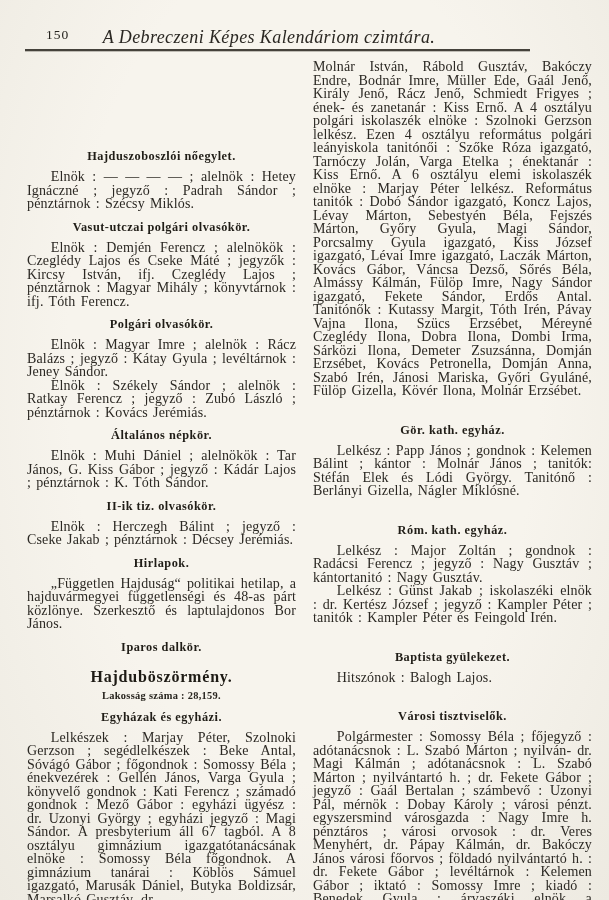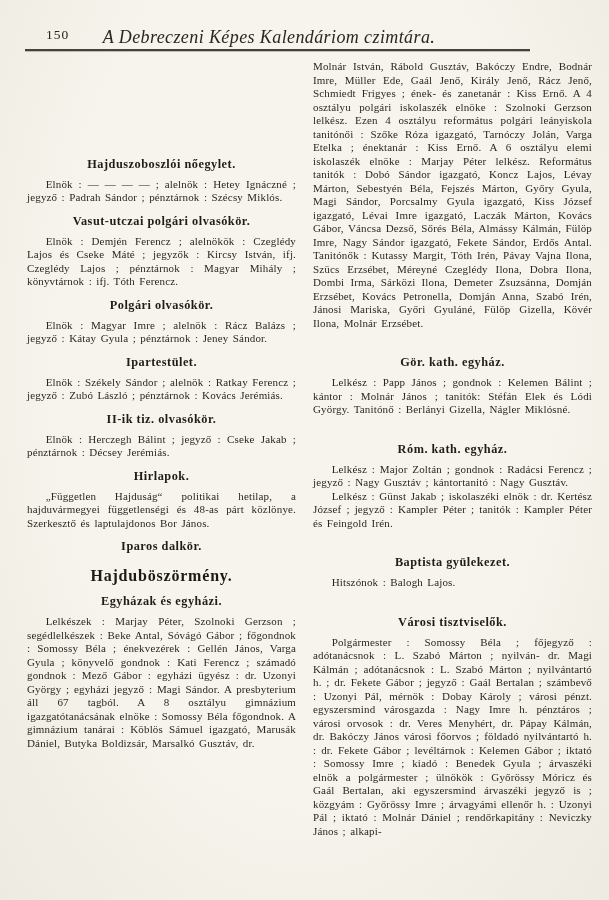--- a/index.html
+++ b/index.html
@@ -48,21 +48,21 @@
   .col-right { width: 279px; }
   .column-divider {
     width: 1px;
     background: #57544b;
     margin: 2px 9px 14px 8px;
   }
 
   
   p.body-text {
     margin: 0;
-    font-size: 11px;
+    font-size: 14px;
     line-height: 13.5px;
     text-align: justify;
     text-indent: 1.7em;
     letter-spacing: 0.15px;
     word-spacing: 1.5px;
     color: #2b2823;
   }
   p.no-indent { text-indent: 0; }
 
   h3.section-heading {
@@ -109,40 +109,44 @@
       <section>
         <h3 class="section-heading">Hajduszoboszlói nőegylet.</h3>
         <p class="body-text">Elnök : — — — — ; alelnök : Hetey Ignáczné ; jegyző : Padrah Sándor ; pénztárnok : Szécsy Miklós.</p>
       </section>
       <section>
         <h3 class="section-heading">Vasut-utczai polgári olvasókör.</h3>
         <p class="body-text">Elnök : Demjén Ferencz ; alelnökök : Czeglédy Lajos és Cseke Máté ; jegyzők : Kircsy István, ifj. Czeglédy Lajos ; pénztárnok : Magyar Mihály ; könyvtárnok : ifj. Tóth Ferencz.</p>
       </section>
       <section>
         <h3 class="section-heading">Polgári olvasókör.</h3>
-        <p class="body-text">Elnök : Magyar Imre ; alelnök : Rácz Balázs ; jegyző : Kátay Gyula ; pénztárnok : Jeney Sándor.</p>
+        <p class="body-text">Elnök : Magyar Imre ; alelnök : Rácz Balázs ; jegyző : Kátay Gyula ; levéltárnok : Jeney Sándor.</p>
       </section>
       <section>
-        <h3 class="section-heading">Ipartestület.</h3>
         <p class="body-text">Elnök : Székely Sándor ; alelnök : Ratkay Ferencz ; jegyző : Zubó László ; pénztárnok : Kovács Jerémiás.</p>
+      </section>
+      <section>
+        <h3 class="section-heading">Általános népkör.</h3>
+        <p class="body-text">Elnök : Muhi Dániel ; alelnökök : Tar János, G. Kiss Gábor ; jegyző : Kádár Lajos ; pénztárnok : K. Tóth Sándor.</p>
       </section>
       <section>
         <h3 class="section-heading">II-ik tiz. olvasókör.</h3>
         <p class="body-text">Elnök : Herczegh Bálint ; jegyző : Cseke Jakab ; pénztárnok : Décsey Jerémiás.</p>
       </section>
       <section>
         <h3 class="section-heading">Hirlapok.</h3>
         <p class="body-text">„Független Hajduság“ politikai hetilap, a hajduvármegyei függetlenségi és 48-as párt közlönye. Szerkesztő és laptulajdonos Bor János.</p>
       </section>
       <section>
         <h3 class="section-heading">Iparos dalkör.</h3>
       </section>
 
       <section>
         <h2 class="city-title">Hajduböszörmény.</h2>
+        <p class="population-line">Lakosság száma : 28,159.</p>
         <h3 class="section-heading">Egyházak és egyházi.</h3>
         <p class="body-text">Lelkészek : Marjay Péter, Szolnoki Gerzson ; segédlelkészek : Beke Antal, Sóvágó Gábor ; főgondnok : Somossy Béla ; énekvezérek : Gellén János, Varga Gyula ; könyvelő gondnok : Kati Ferencz ; számadó gondnok : Mező Gábor : egyházi ügyész : dr. Uzonyi György ; egyházi jegyző : Magi Sándor. A presbyterium áll 67 tagból. A 8 osztályu gimnázium igazgatótanácsának elnöke : Somossy Béla főgondnok. A gimnázium tanárai : Köblös Sámuel igazgató, Marusák Dániel, Butyka Boldizsár, Marsalkó Gusztáv, dr.</p>
       </section>
     </div>
 
     <div class="column-divider"></div>
 
     <div class="col col-right">
       <p class="body-text no-indent">Molnár István, Rábold Gusztáv, Bakóczy Endre, Bodnár Imre, Müller Ede, Gaál Jenő, Király Jenő, Rácz Jenő, Schmiedt Frigyes ; ének- és zanetanár : Kiss Ernő. A 4 osztályu polgári iskolaszék elnöke : Szolnoki Gerzson lelkész. Ezen 4 osztályu református polgári leányiskola tanitónői : Szőke Róza igazgató, Tarnóczy Jolán, Varga Etelka ; énektanár : Kiss Ernő. A 6 osztályu elemi iskolaszék elnöke : Marjay Péter lelkész. Református tanitók : Dobó Sándor igazgató, Koncz Lajos, Lévay Márton, Sebestyén Béla, Fejszés Márton, Győry Gyula, Magi Sándor, Porcsalmy Gyula igazgató, Kiss József igazgató, Lévai Imre igazgató, Laczák Márton, Kovács Gábor, Váncsa Dezső, Sőrés Béla, Almássy Kálmán, Fülöp Imre, Nagy Sándor igazgató, Fekete Sándor, Erdős Antal. Tanitónők : Kutassy Margit, Tóth Irén, Pávay Vajna Ilona, Szücs Erzsébet, Méreyné Czeglédy Ilona, Dobra Ilona, Dombi Irma, Sárközi Ilona, Demeter Zsuzsánna, Domján Erzsébet, Kovács Petronella, Domján Anna, Szabó Irén, Jánosi Mariska, Győri Gyuláné, Fülöp Gizella, Kövér Ilona, Molnár Erzsébet.</p>
 

